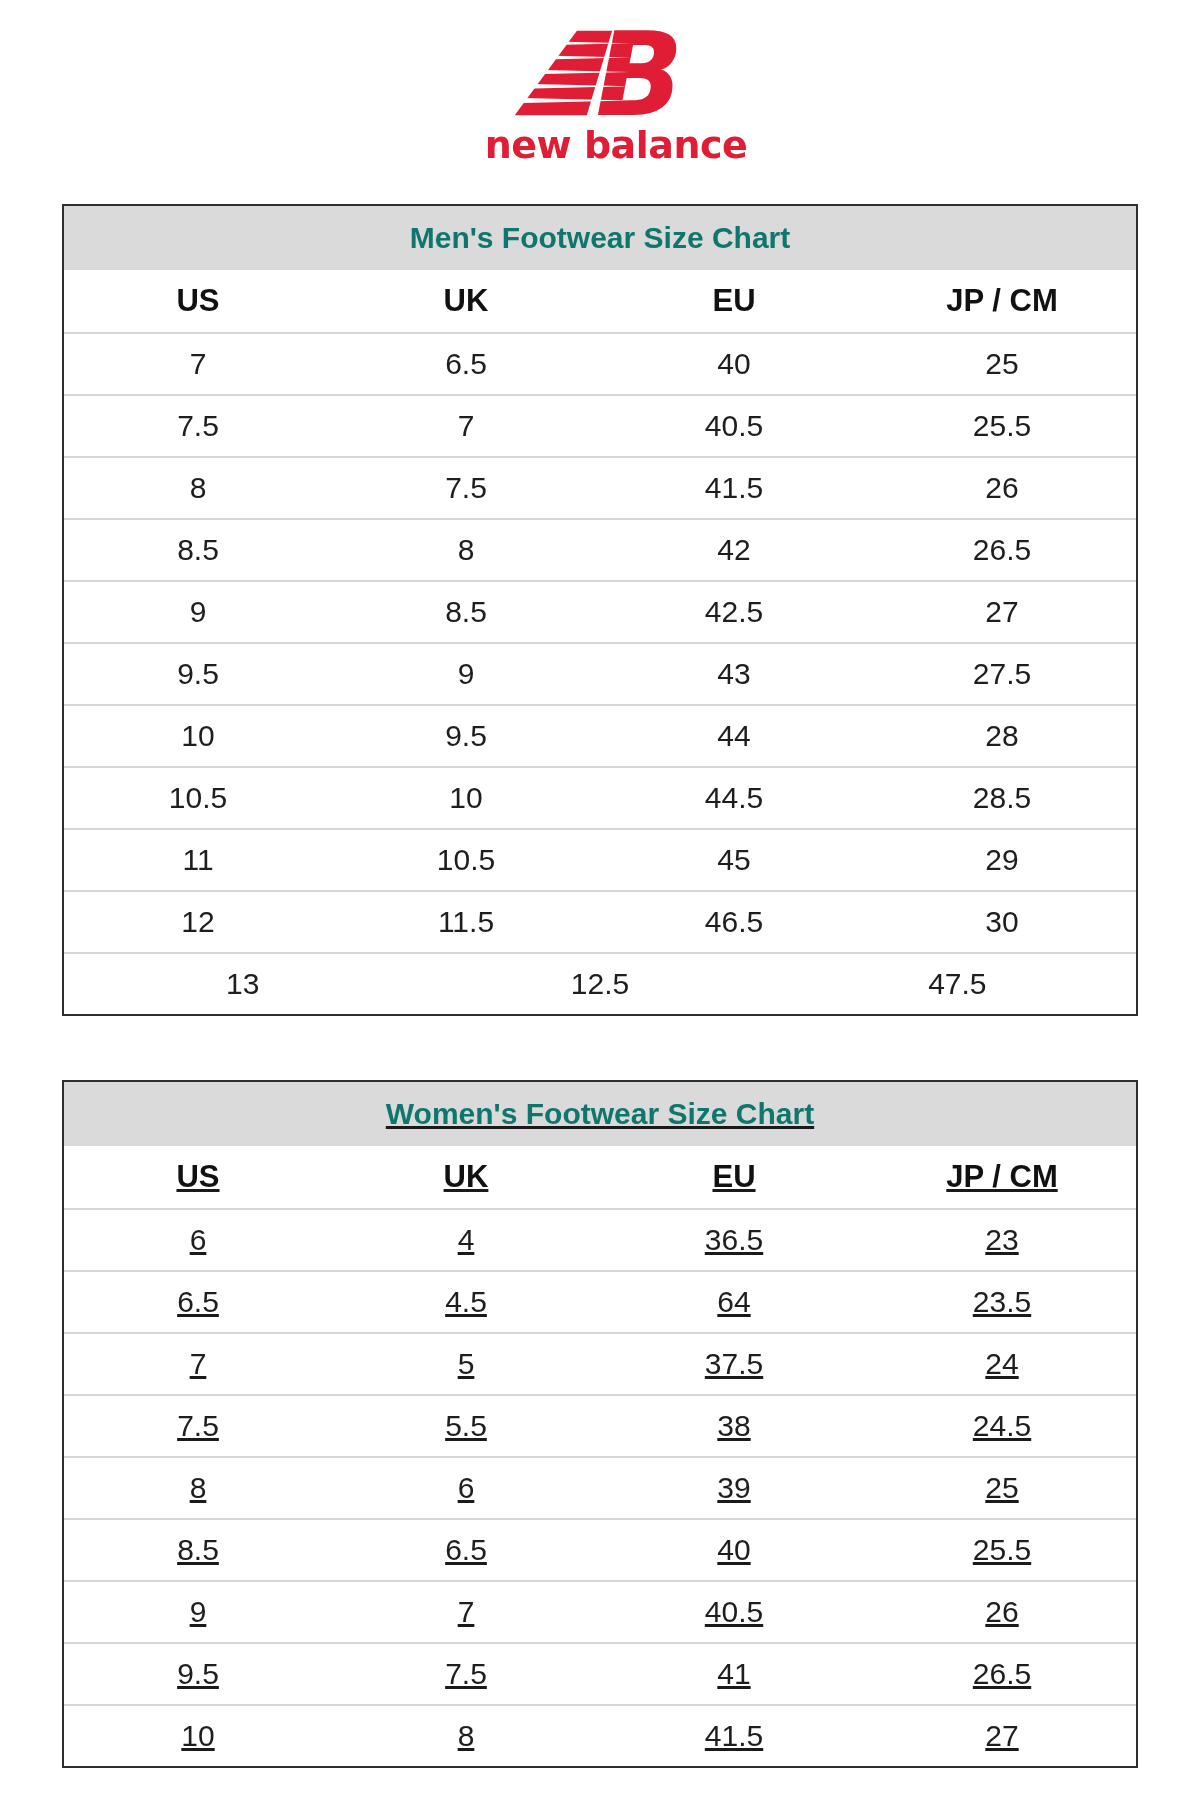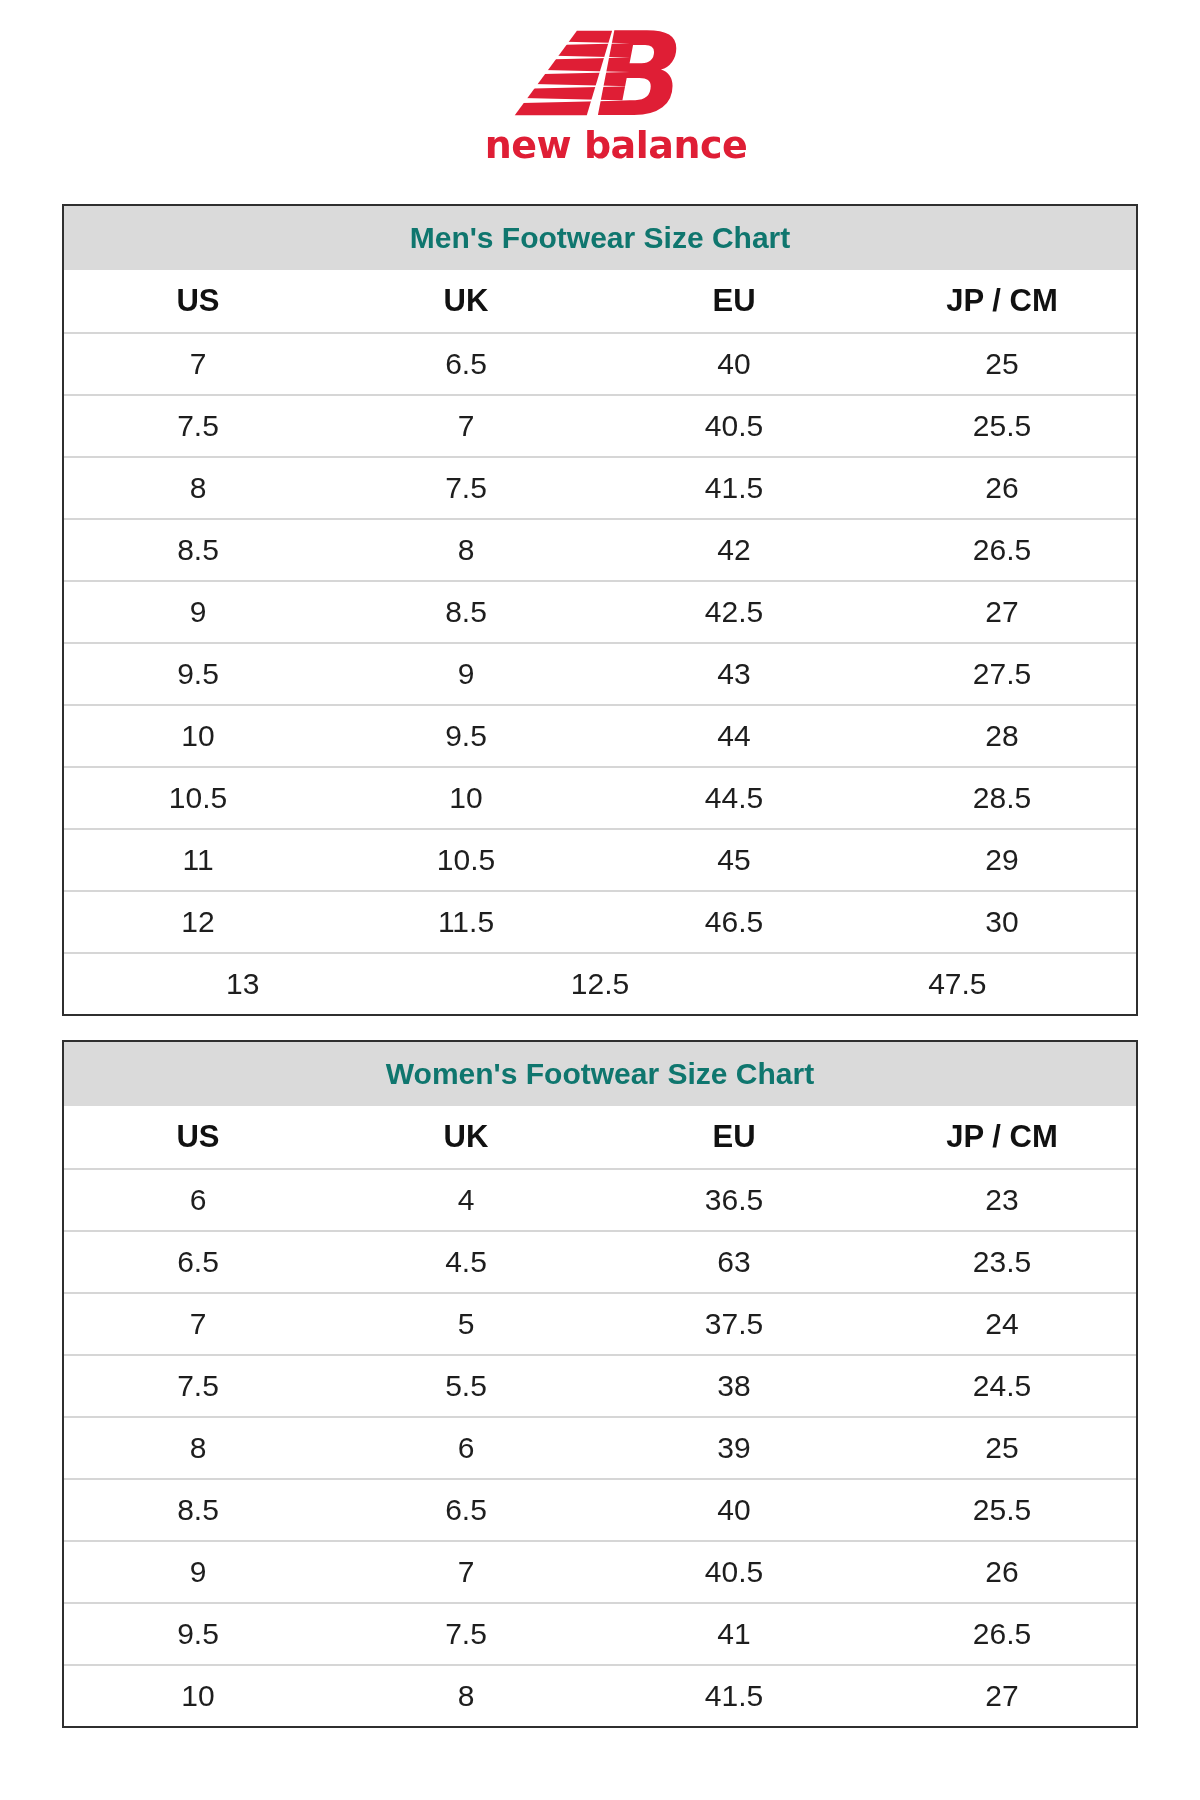--- a/index.html
+++ b/index.html
@@ -25,21 +25,21 @@
     font-family:"DejaVu Sans","Liberation Sans",sans-serif;
     font-weight:bold;font-size:38px;letter-spacing:-0.5px;
     color:var(--brand-red);line-height:1;margin-left:32px;
   }
   .size-table{
     width:1076px;margin:0 auto;
     border:2px solid var(--table-border);
     background:#ffffff;
   }
   .size-table.mens{margin-top:40px;}
-  .size-table.womens{margin-top:24px;}
+  .size-table.womens{margin-top:64px;text-decoration:underline;}
   .title-band{
     height:64px;background:var(--title-band);
     display:flex;align-items:center;justify-content:center;
     font-weight:bold;font-size:30px;color:#0f766e;
   }
   .header-row,.row{display:flex;width:100%;text-align:center;}
   .header-row{height:62px;}
   .row{height:62px;border-top:2px solid var(--row-divider);}
   .cell{
     flex:1 1 25%;display:flex;align-items:center;justify-content:center;
@@ -154,21 +154,21 @@
   <div>
       <div class="row">
         <div class="cell">6</div>
         <div class="cell">4</div>
         <div class="cell">36.5</div>
         <div class="cell">23</div>
       </div>
       <div class="row">
         <div class="cell">6.5</div>
         <div class="cell">4.5</div>
-        <div class="cell">63</div>
+        <div class="cell">64</div>
         <div class="cell">23.5</div>
       </div>
       <div class="row">
         <div class="cell">7</div>
         <div class="cell">5</div>
         <div class="cell">37.5</div>
         <div class="cell">24</div>
       </div>
       <div class="row">
         <div class="cell">7.5</div>

